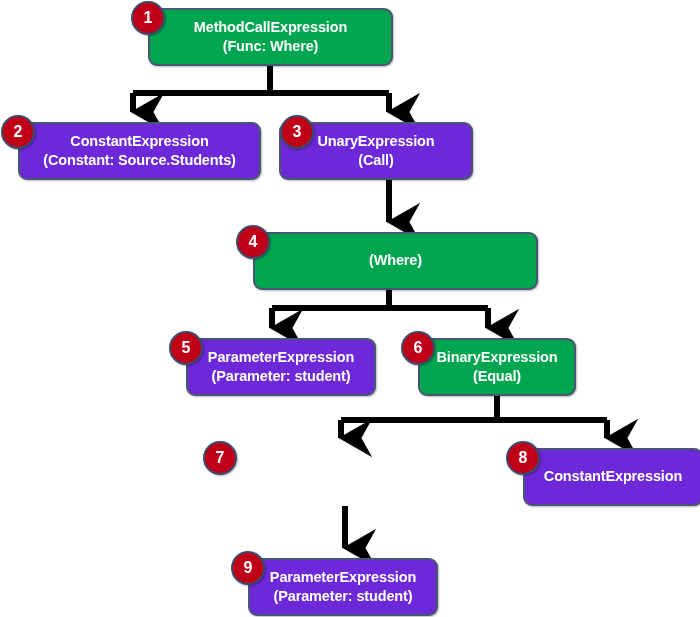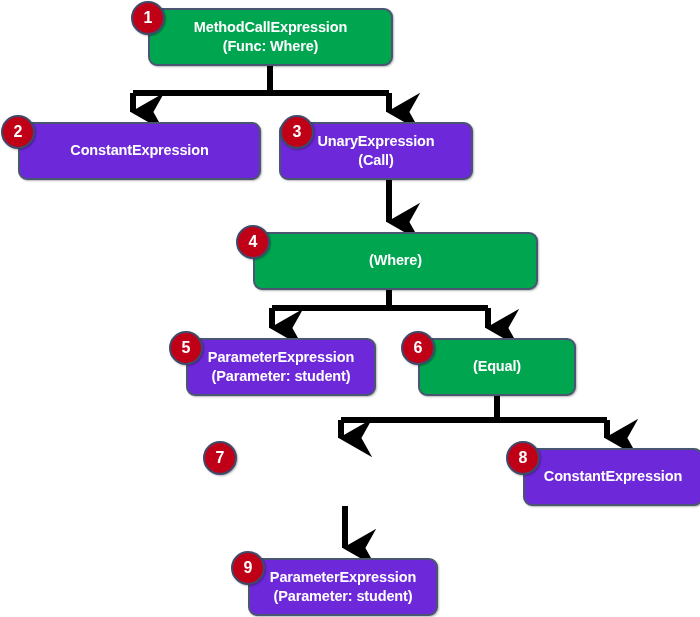--- a/index.html
+++ b/index.html
@@ -107,20 +107,21 @@
   </svg>
 
   <div class="node green" style="left:148px; top:8px; width:245px; height:58px;">
     <span class="line1">MethodCallExpression</span>
     <span class="line2">(Func: Where)</span>
   </div>
   <div class="badge" style="left:131px; top:1px;">1</div>
 
   <div class="node blue" style="left:18px; top:122px; width:243px; height:58px;">
     <span class="line1">ConstantExpression</span>
+    <span class="line2">(Constant: Source.Students)</span>
   </div>
   <div class="badge" style="left:1px; top:115px;">2</div>
 
   <div class="node blue" style="left:279px; top:122px; width:194px; height:58px;">
     <span class="line1">UnaryExpression</span>
     <span class="line2">(Call)</span>
   </div>
   <div class="badge" style="left:280px; top:115px;">3</div>
 
   <div class="node green" style="left:253px; top:232px; width:285px; height:58px;">
@@ -128,20 +129,21 @@
   </div>
   <div class="badge" style="left:236px; top:225px;">4</div>
 
   <div class="node blue" style="left:186px; top:338px; width:190px; height:58px;">
     <span class="line1">ParameterExpression</span>
     <span class="line2">(Parameter: student)</span>
   </div>
   <div class="badge" style="left:169px; top:331px;">5</div>
 
   <div class="node green" style="left:418px; top:338px; width:158px; height:58px;">
+    <span class="line1">BinaryExpression</span>
     <span class="line2">(Equal)</span>
   </div>
   <div class="badge" style="left:401px; top:331px;">6</div>
 
   <div class="badge" style="left:203px; top:441px;">7</div>
 
   <div class="node blue" style="left:523px; top:448px; width:180px; height:58px;">
     <span class="line1">ConstantExpression</span>
   </div>
   <div class="badge" style="left:506px; top:441px;">8</div>

